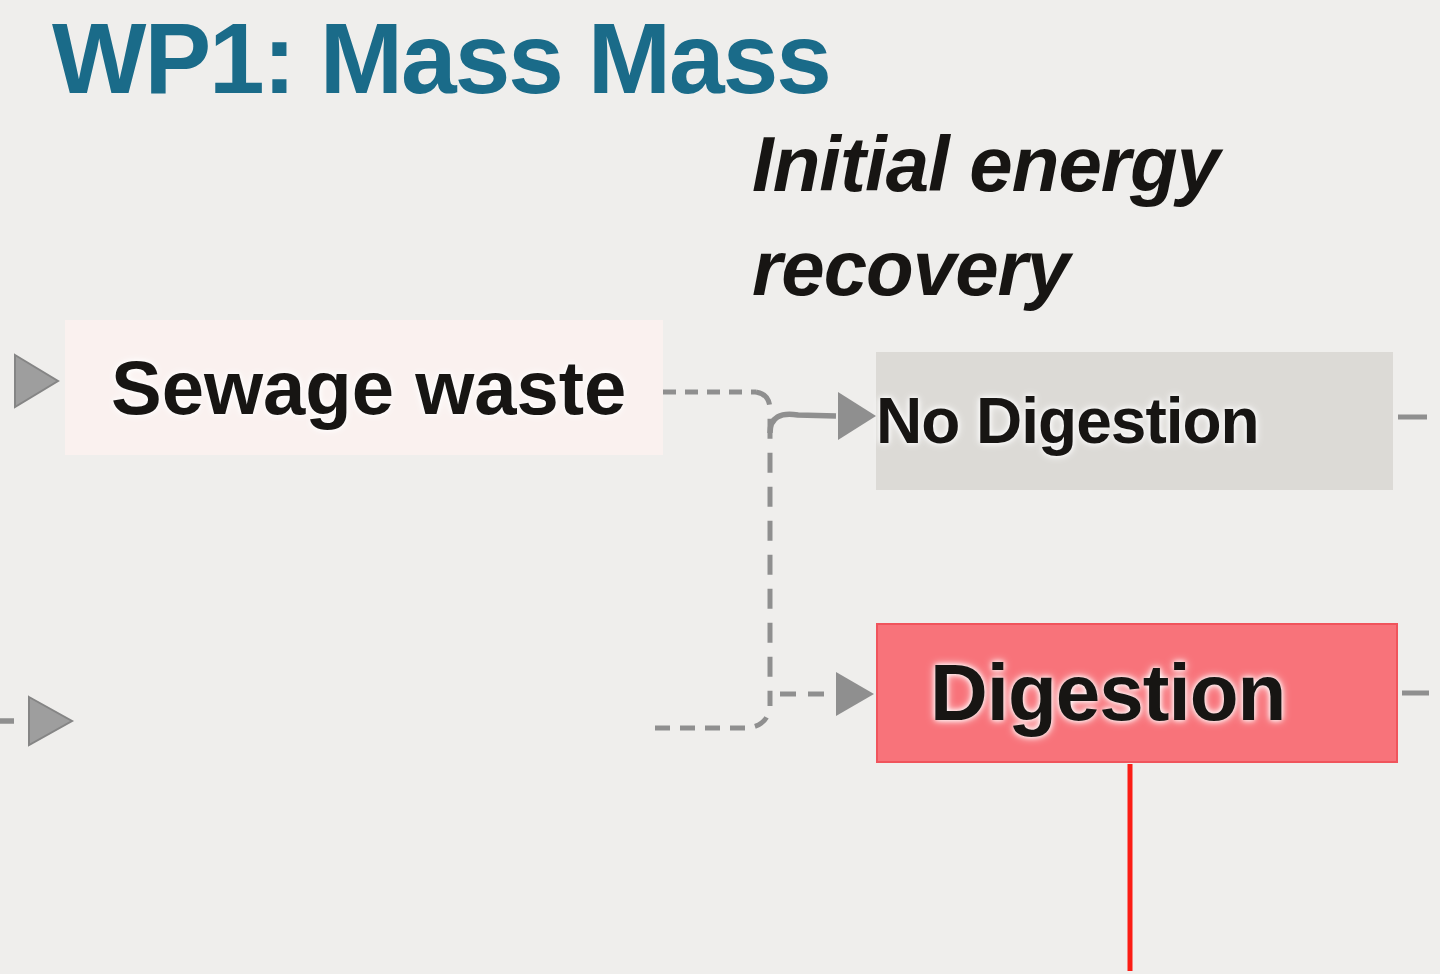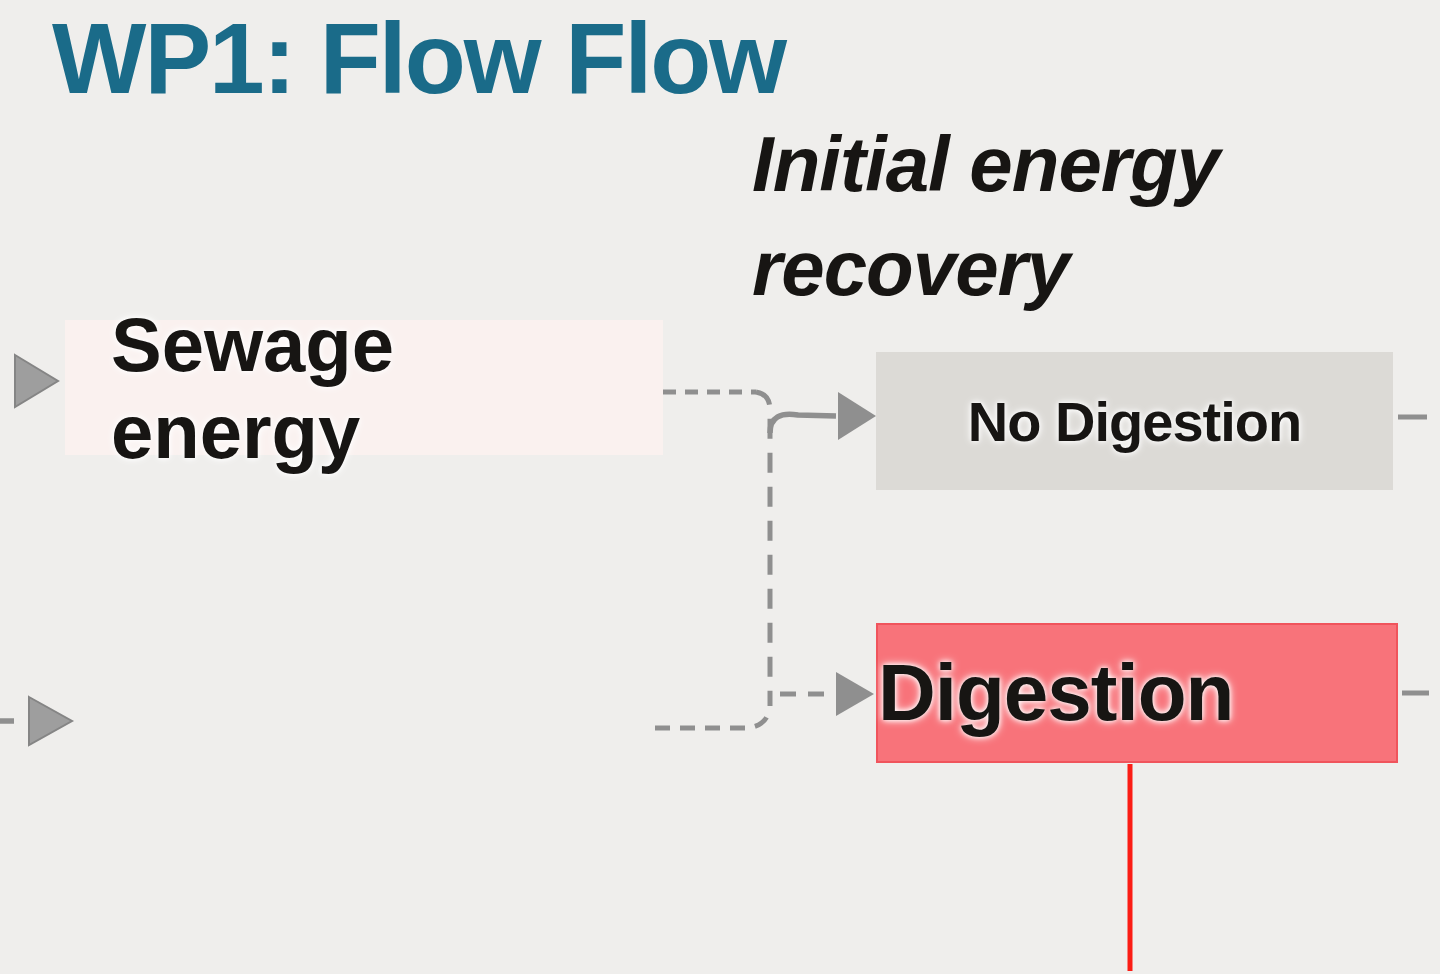--- a/index.html
+++ b/index.html
@@ -56,56 +56,56 @@
     background: var(--source-box, #faf1ef);
     font-size: 76px;
     line-height: 94px;
     padding-left: 41px;
     align-items: flex-start;
     padding-top: 24px;
   }
   .node-nodigestion {
     left: 876px; top: 352px; width: 517px; height: 138px;
     background: var(--no-digestion-box, #dcdad6);
-    font-size: 56px;
+    font-size: 64px;
     letter-spacing: -1px;
-    justify-content: center;
   }
   .node-digestion {
     left: 876px; top: 623px; width: 522px; height: 140px;
     background: var(--digestion-box, #f8737a);
     border: 2px solid var(--digestion-border, #f0545c);
     font-size: 80px;
     letter-spacing: -1px;
+    padding-left: 52px;
   }
   .connector-layer {
     position: absolute;
     left: 0; top: 0;
     width: 1440px;
     height: 974px;
     pointer-events: none;
   }
   .dash { stroke: var(--connector, #8f8f8f); stroke-width: 5; fill: none; }
   .solid { stroke: var(--connector, #8f8f8f); stroke-width: 5.5; fill: none; }
   .head { fill: var(--connector, #8f8f8f); }
   .tri  { fill: #9e9e9e; stroke: #858585; stroke-width: 2; }
   .redline { stroke: var(--red-line, #fb1d15); stroke-width: 5; fill: none; }
 </style>
 </head>
 <body>
 
 <div class="slide">
 
-  <h1 class="slide-title">WP1: Flow Flow</h1>
+  <h1 class="slide-title">WP1: Mass Mass</h1>
 
   <div class="col-header">Initial energy
 recovery</div>
 
   <div class="node node-sewage">
-    <span class="lbl">Sewage energy</span>
+    <span class="lbl">Sewage waste</span>
   </div>
 
 
   <div class="node node-nodigestion">
     <span class="lbl">No Digestion</span>
   </div>
 
   <div class="node node-digestion">
     <span class="lbl">Digestion</span>
   </div>

